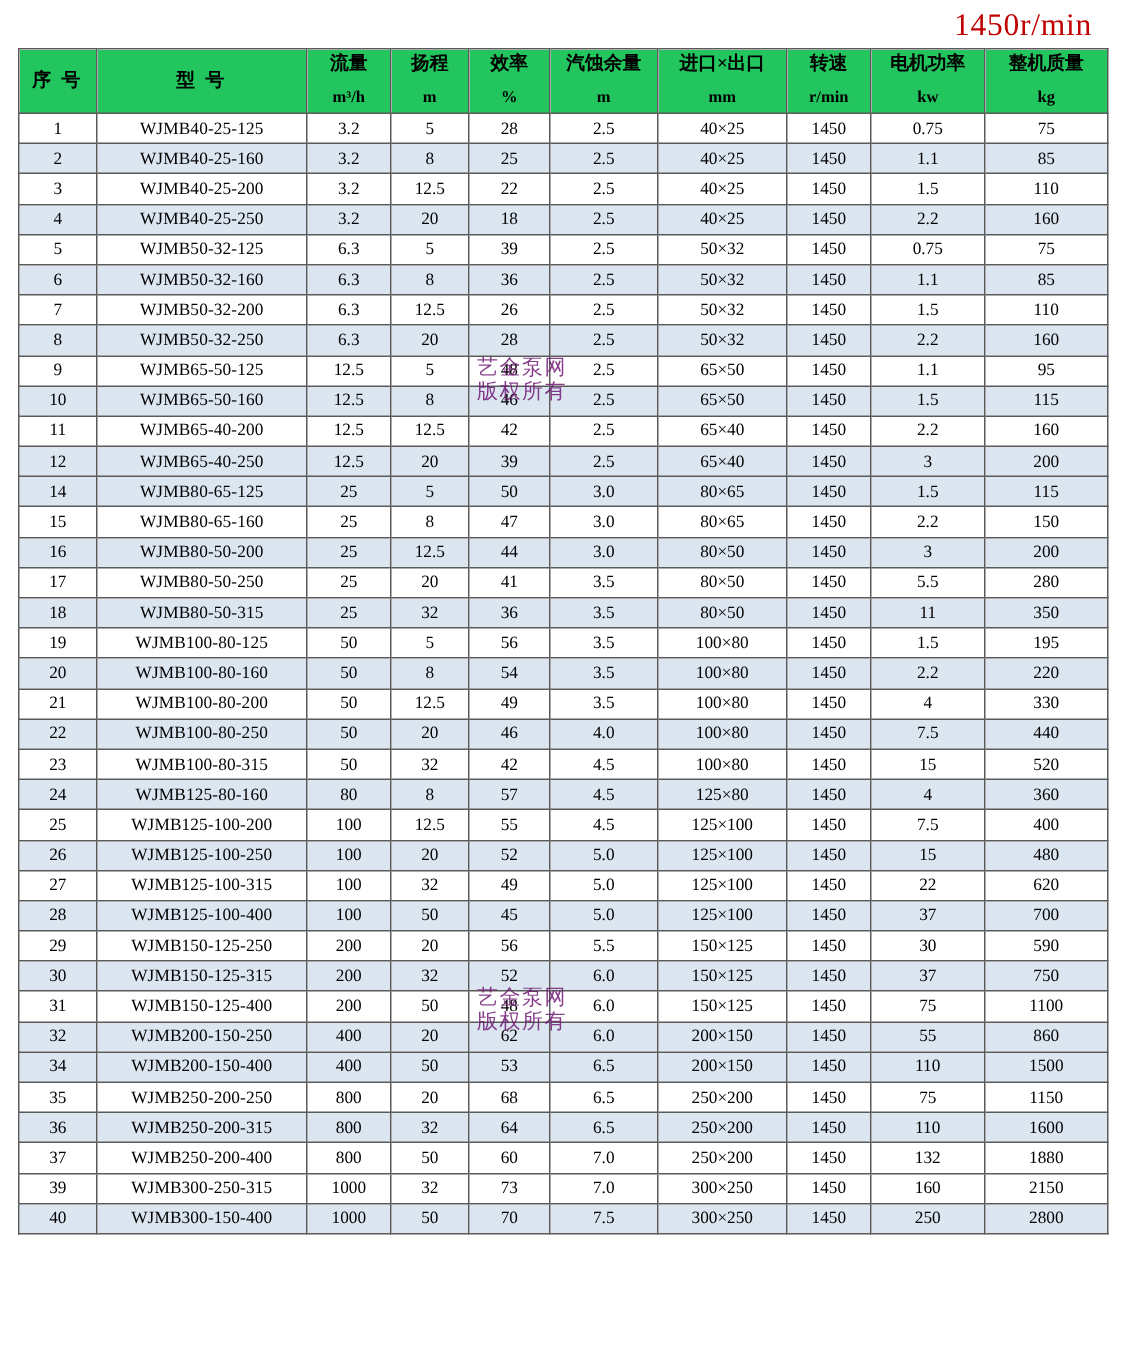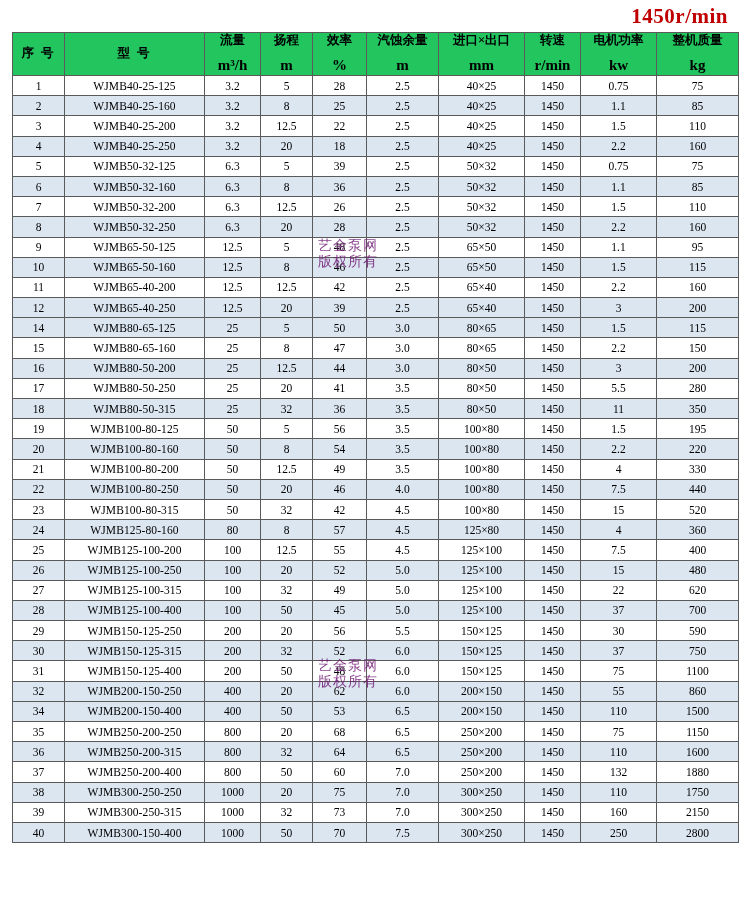--- a/index.html
+++ b/index.html
@@ -22,21 +22,20 @@
     box-sizing: border-box;
     padding: 0 12px;
   }
   .speed-header {
     text-align: right;
     font-family: "Liberation Serif", serif;
     font-size: 21px;
     color: #c00000;
     padding: 4px 10px 3px 0;
     letter-spacing: 0.5px;
-    font-weight: bold;
   }
   table.spec {
     border-collapse: collapse;
     width: 726px;
     table-layout: fixed;
     margin: 0 auto;
   }
   table.spec th, table.spec td {
     border: 1px solid #5a5a5a;
     text-align: center;
@@ -52,21 +51,21 @@
   table.spec thead th {
     background: #22c55e;
     font-weight: bold;
     height: 40px;
     font-size: 12.5px;
     padding: 1px 0;
   }
   table.spec thead th .unit {
     display: block;
     font-weight: bold;
-    font-size: 15px;
+    font-size: 11px;
     margin-top: 11px;
   }
   table.spec thead th .t1 {
     display: block;
     letter-spacing: 2px;
   }
   tbody tr.alt td {
     background: #dce6f1;
   }
   tbody tr td {
@@ -567,32 +566,20 @@
           <td class="model">WJMB250-200-400</td>
           <td>800</td>
           <td>50</td>
           <td>60</td>
           <td>7.0</td>
           <td>250×200</td>
           <td>1450</td>
           <td>132</td>
           <td>1880</td>
         </tr>
-        <tr class="alt">
-          <td>38</td>
-          <td class="model">WJMB300-250-250</td>
-          <td>1000</td>
-          <td>20</td>
-          <td>75</td>
-          <td>7.0</td>
-          <td>300×250</td>
-          <td>1450</td>
-          <td>110</td>
-          <td>1750</td>
-        </tr>
         <tr>
           <td>39</td>
           <td class="model">WJMB300-250-315</td>
           <td>1000</td>
           <td>32</td>
           <td>73</td>
           <td>7.0</td>
           <td>300×250</td>
           <td>1450</td>
           <td>160</td>

